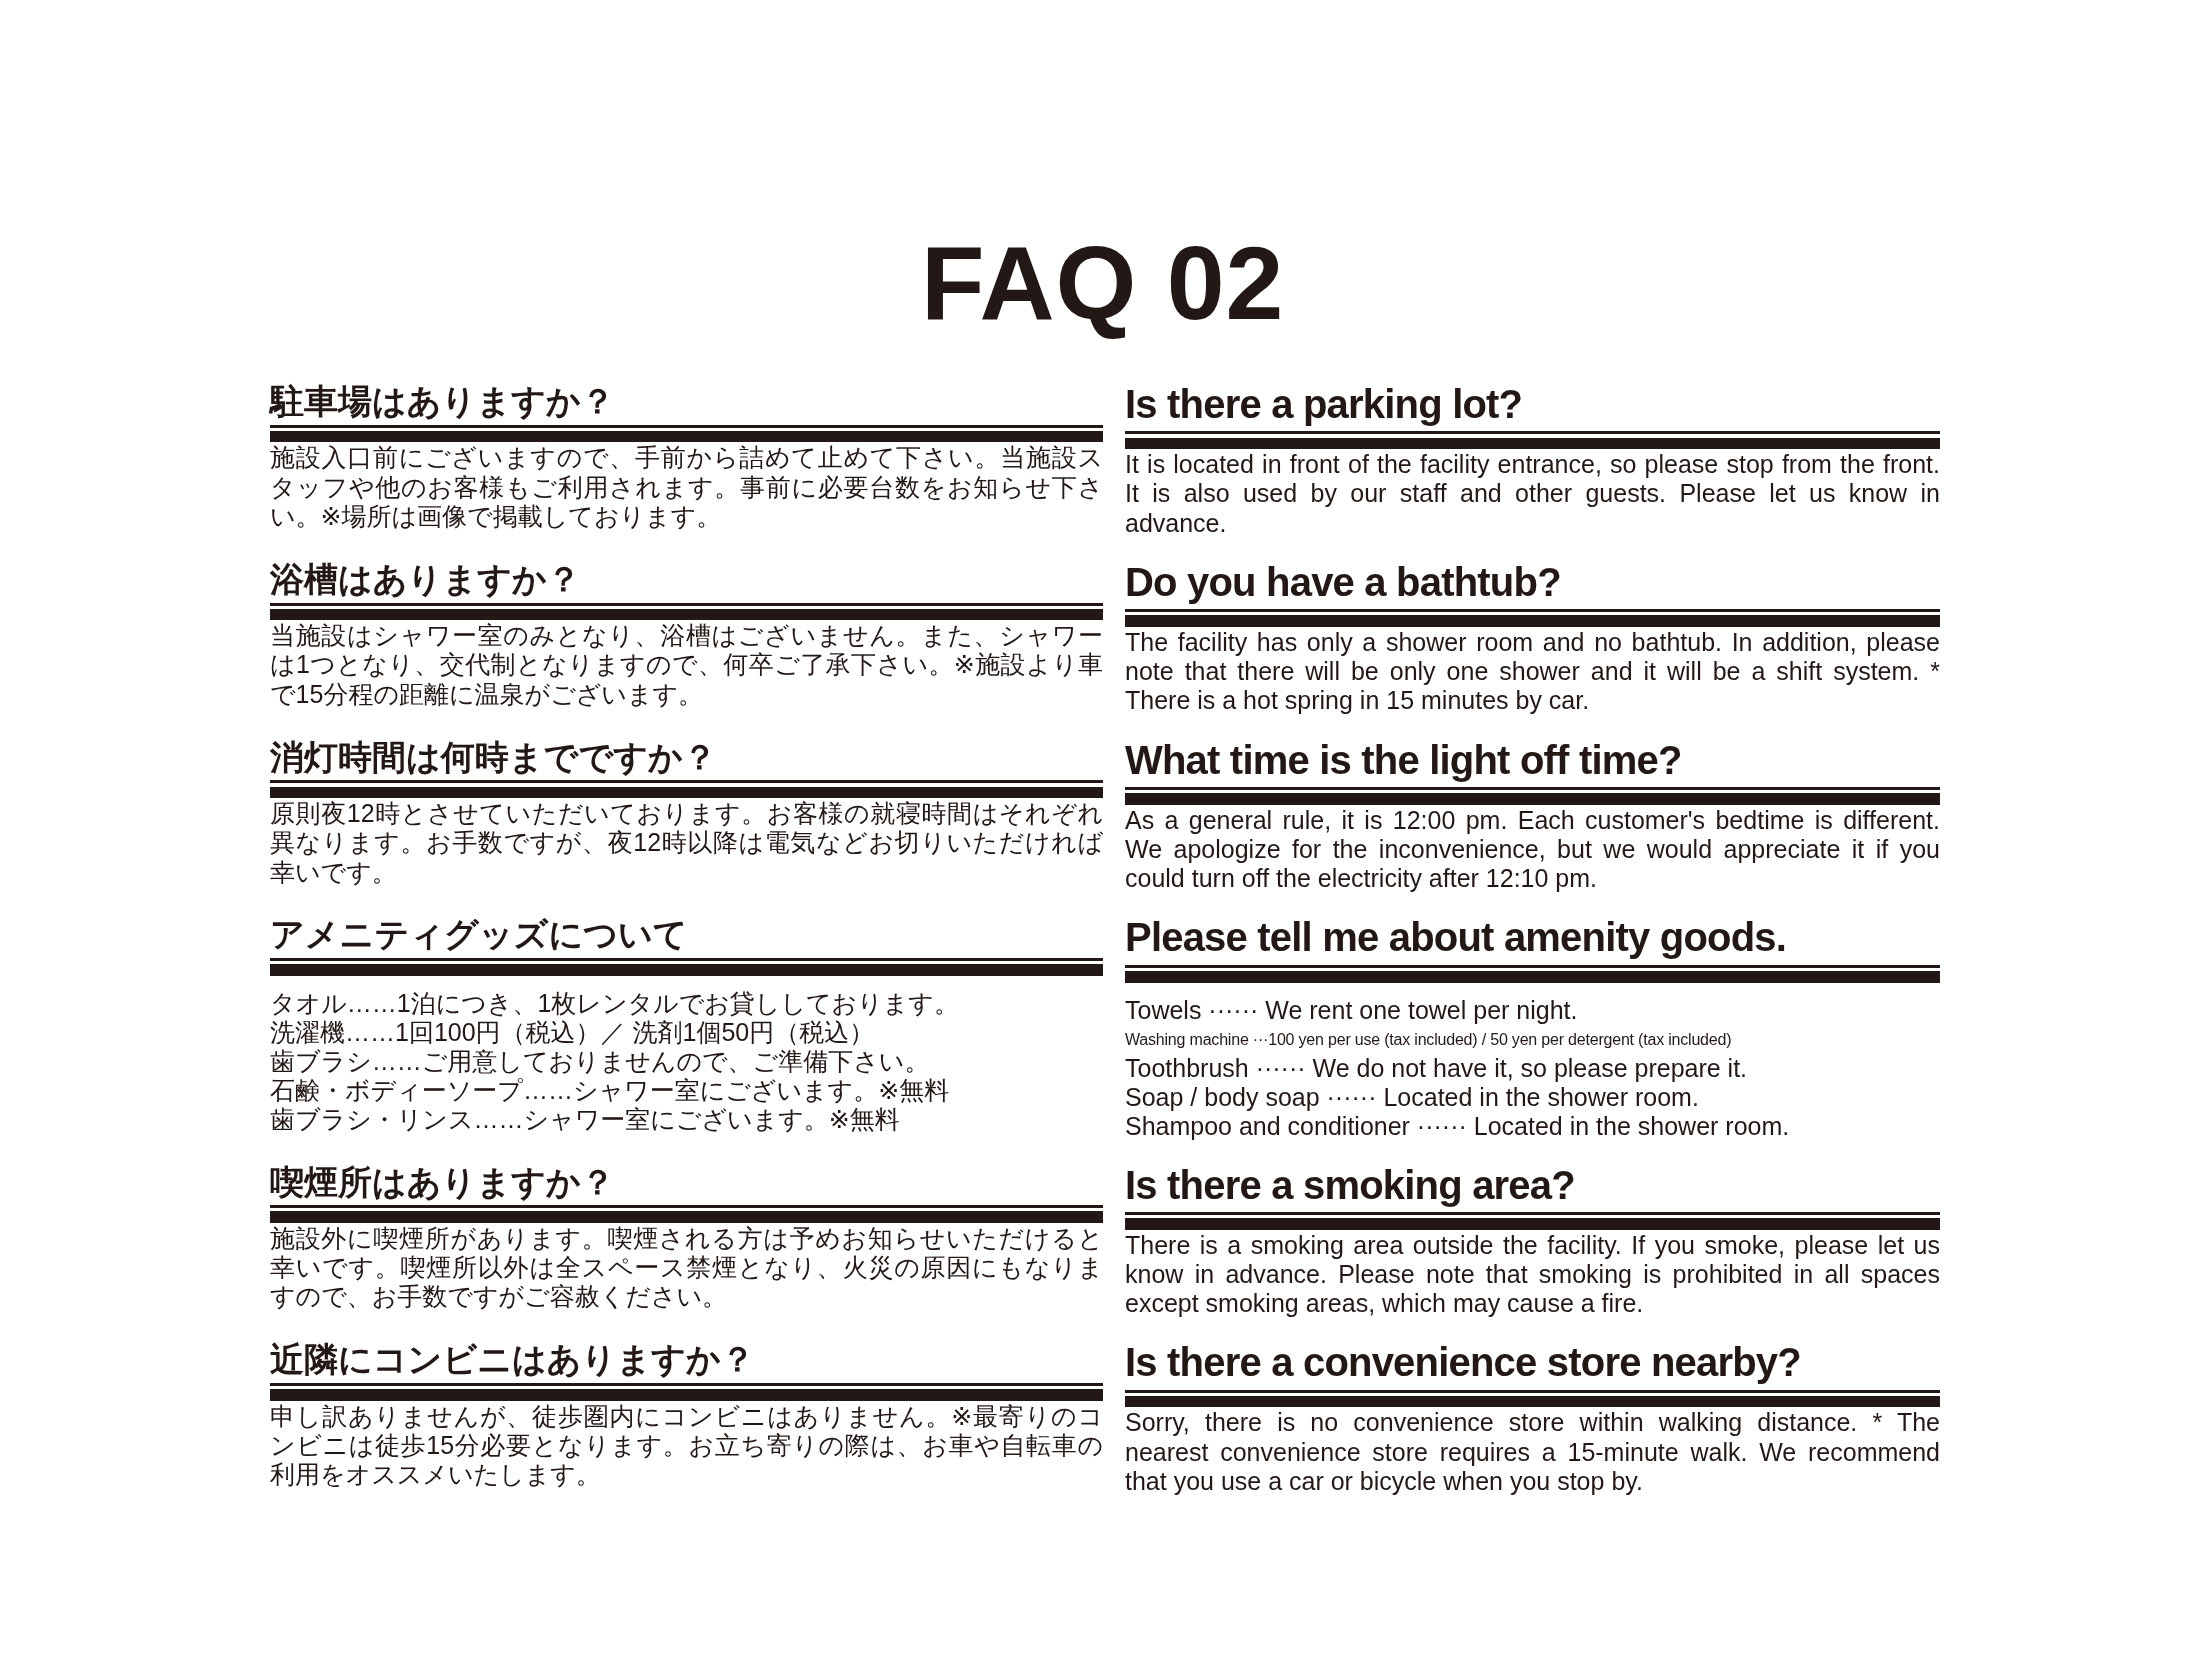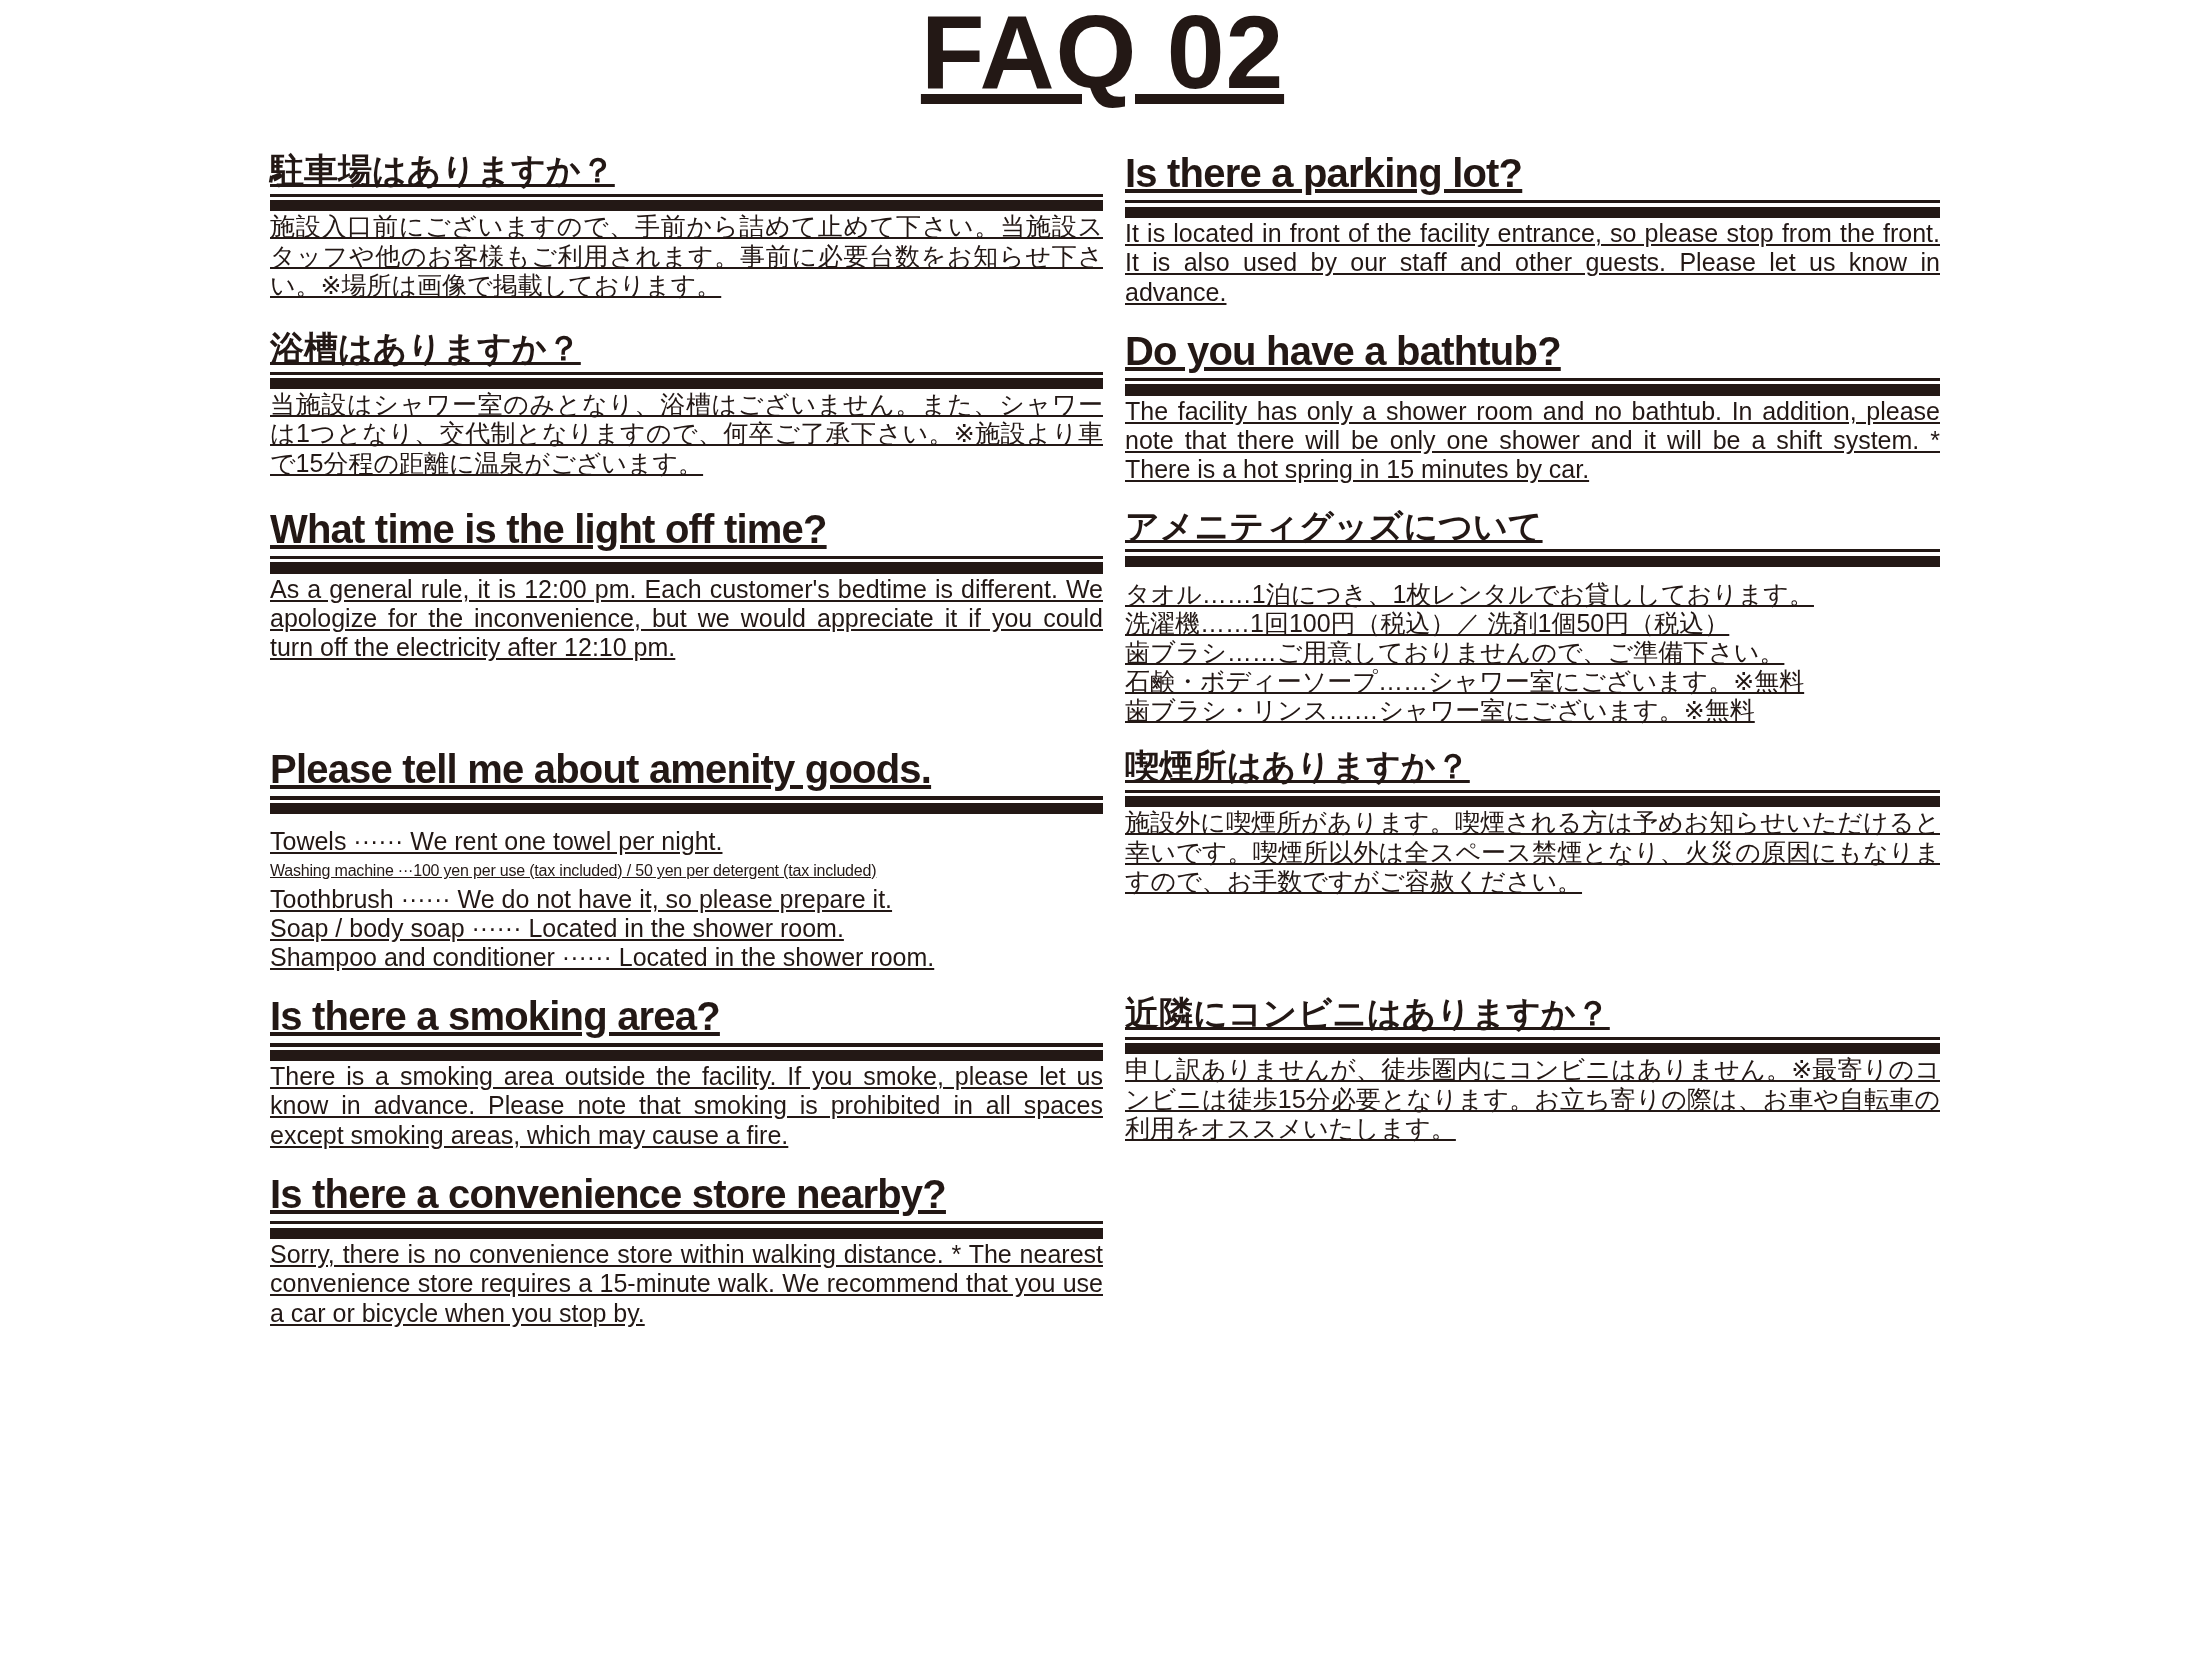--- a/index.html
+++ b/index.html
@@ -12,21 +12,21 @@
   }
   body {
     font-family: "Liberation Sans", "DejaVu Sans", sans-serif;
     color: #231815;
     -webkit-font-smoothing: antialiased;
   }
   .page {
     box-sizing: border-box;
     width: 2205px;
     height: 1654px;
-    text-decoration: underline;
+    padding-top: 231px;
   }
   .title {
     margin: 0 0 47px 0;
     text-align: center;
     font-size: 104px;
     line-height: 1;
     font-weight: bold;
     letter-spacing: 0.8px;
     color: #231815;
   }
@@ -112,20 +112,28 @@
     </section>
     <section class="sec en">
       <h2>Do you have a bathtub?</h2>
       <div class="rule">
         <div class="rule-line"></div>
         <div class="rule-bar"></div>
       </div>
       <p>The facility has only a shower room and no bathtub. In addition, please note that there will be only one shower and it will be a shift system. * There is a hot spring in 15 minutes by car.</p>
     </section>
 
+    <section class="sec jp" lang="ja">
+      <h2>消灯時間は何時までですか？</h2>
+      <div class="rule">
+        <div class="rule-line"></div>
+        <div class="rule-bar"></div>
+      </div>
+      <p>原則夜12時とさせていただいております。お客様の就寝時間はそれぞれ異なります。お手数ですが、夜12時以降は電気などお切りいただければ幸いです。</p>
+    </section>
     <section class="sec en">
       <h2>What time is the light off time?</h2>
       <div class="rule">
         <div class="rule-line"></div>
         <div class="rule-bar"></div>
       </div>
       <p>As a general rule, it is 12:00 pm. Each customer's bedtime is different. We apologize for the inconvenience, but we would appreciate it if you could turn off the electricity after 12:10 pm.</p>
     </section>
 
     <section class="sec jp" lang="ja">

